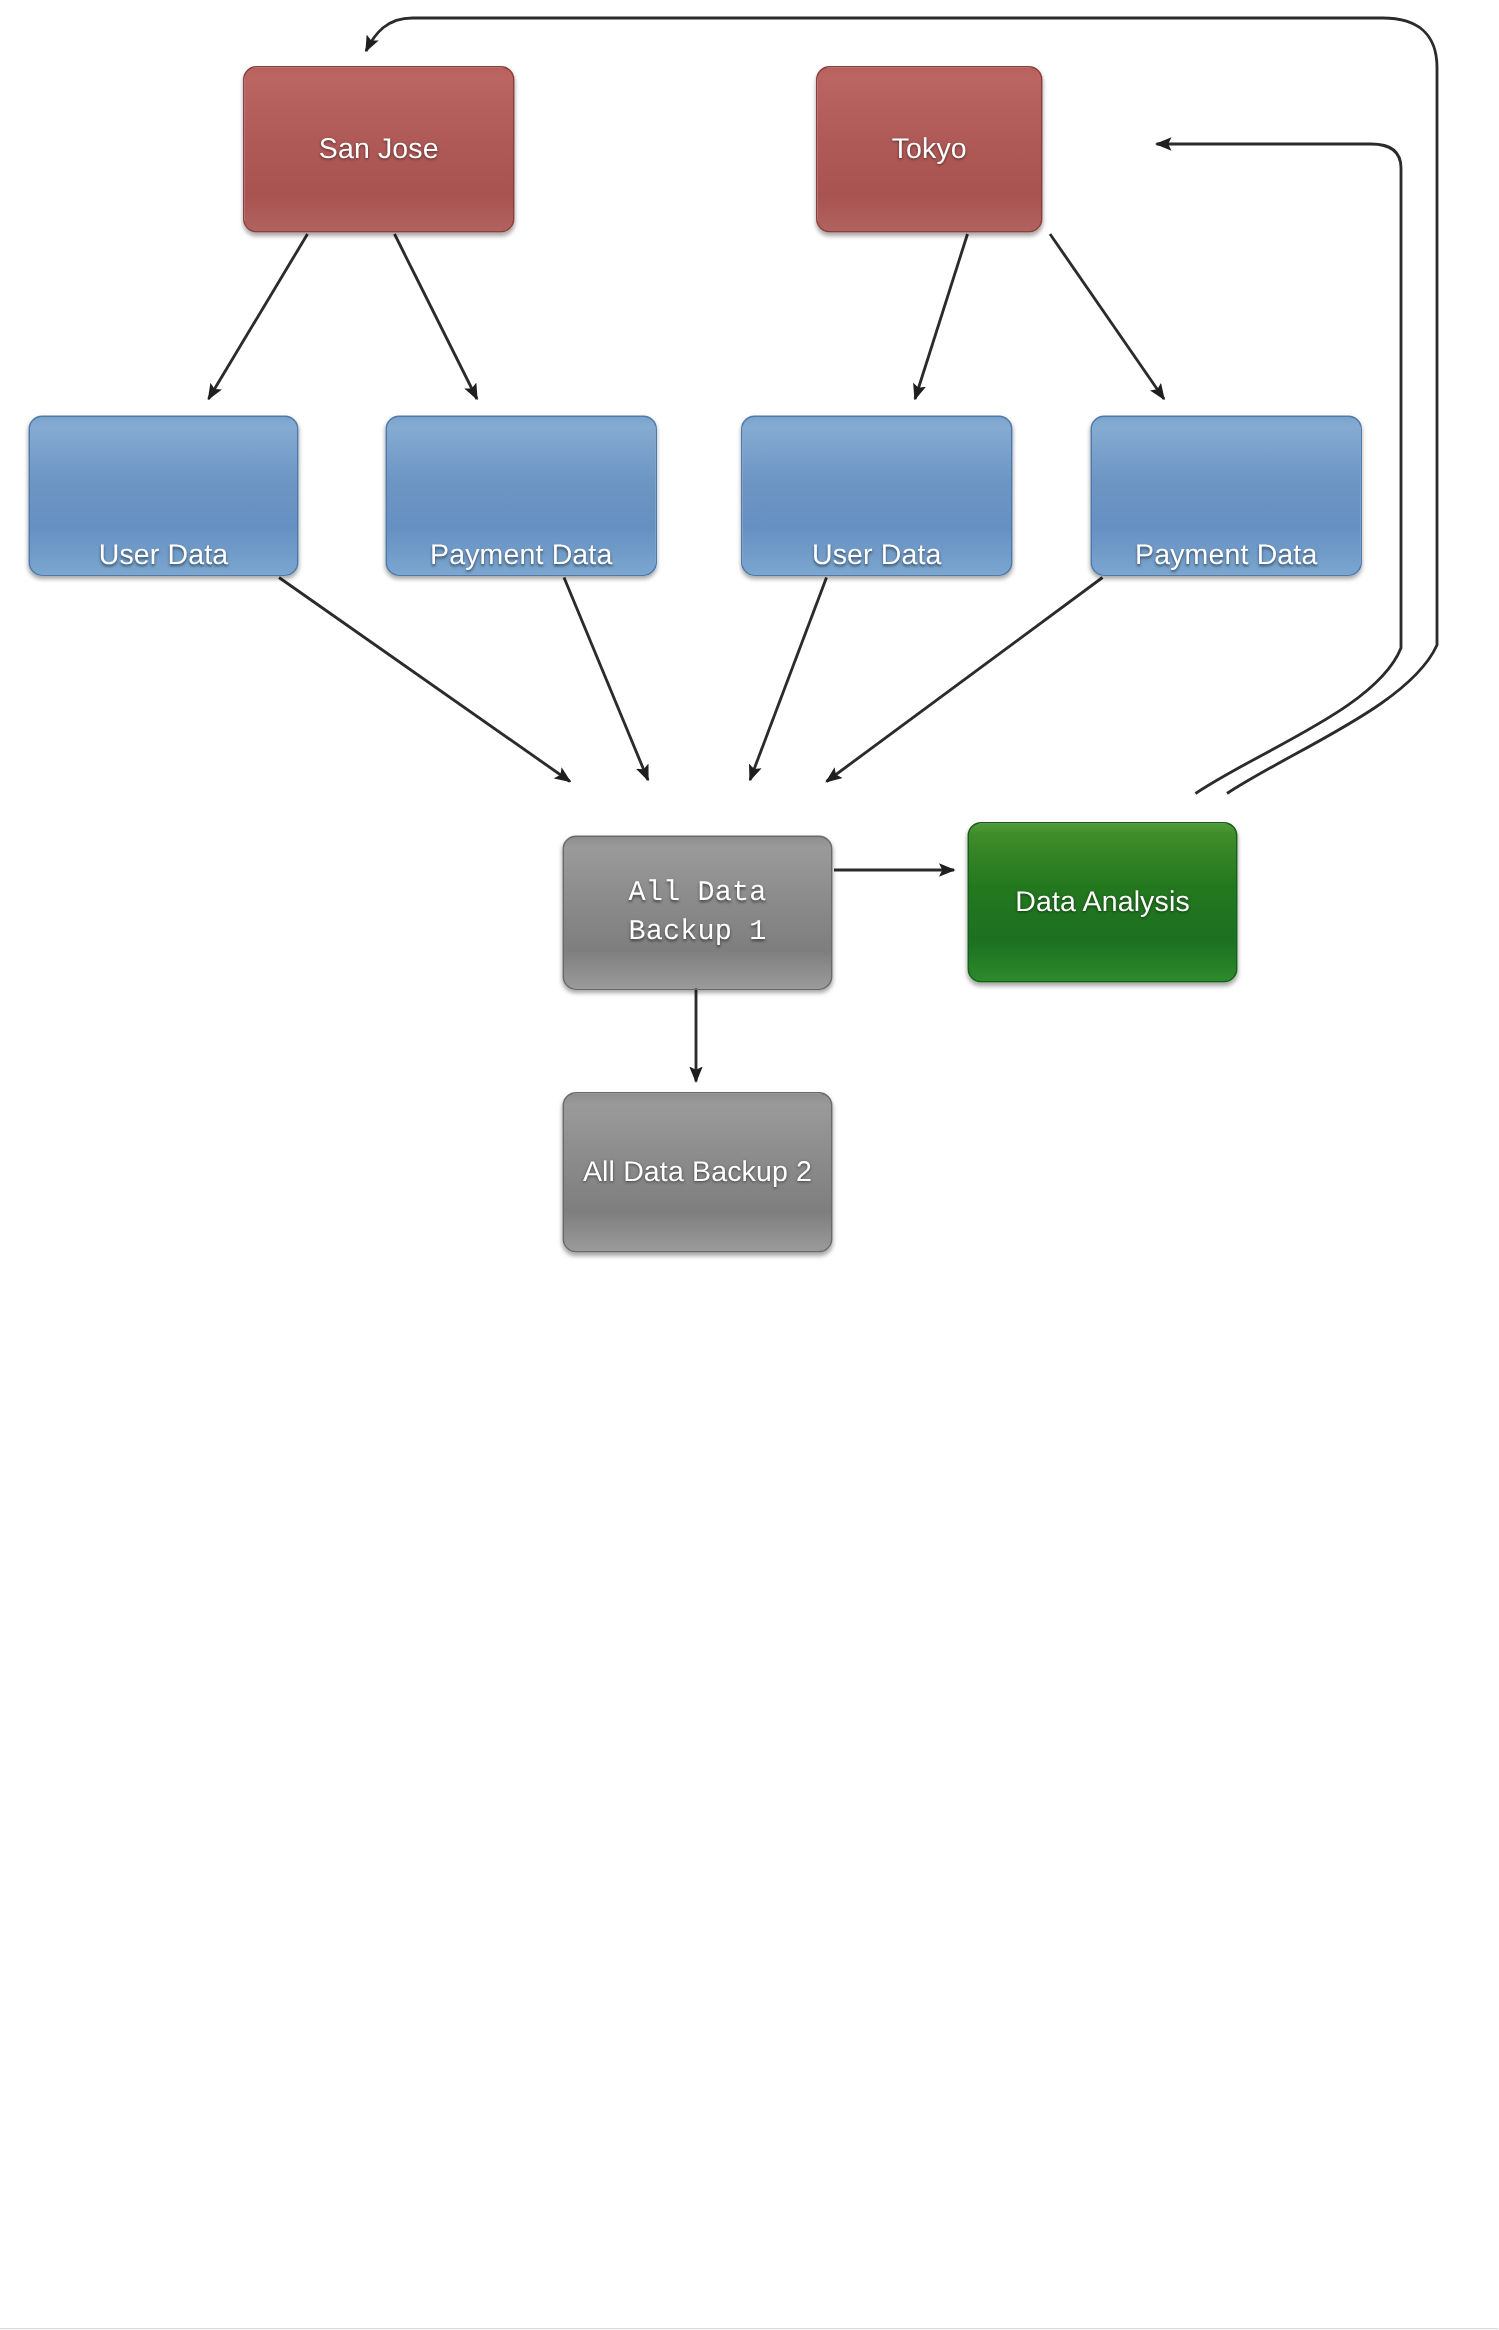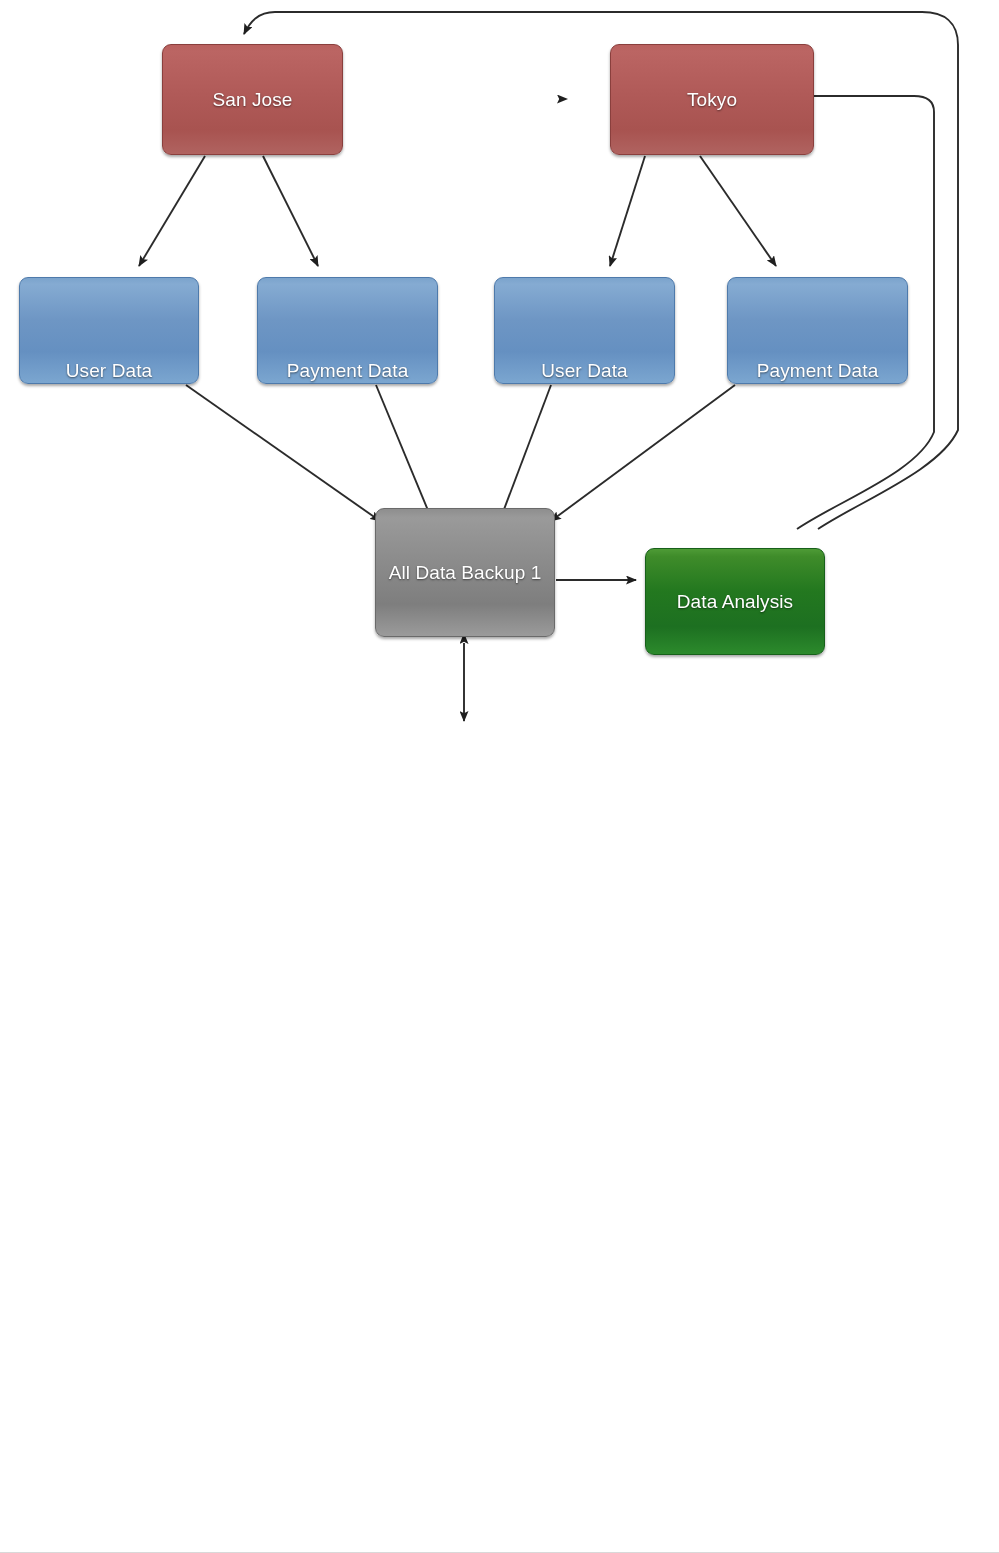--- a/index.html
+++ b/index.html
@@ -120,42 +120,45 @@
       <path d="M797,529 C840,500 918,472 934,432
                L934,112 C934,100 926,96 914,96
                L771,96" marker-end="url(#ah)"></path>
     </g>
   </svg>
 
   <div class="node skin-red" style="left:144px; top:44px; width:181px; height:111px;margin-left:18px;">
     <span class="label">San Jose</span>
   </div>
 
-  <div class="node skin-red" style="left:610px; top:44px; width:204px; height:111px;">
+  <div class="node skin-red" style="left:544px; top:44px; width:151px; height:111px;">
     <span class="label">Tokyo</span>
   </div>
 
   <div class="node skin-blue" style="left:19px; top:277px; width:180px; height:107px;">
     <span class="label">User Data</span>
   </div>
 
   <div class="node skin-blue" style="left:257px; top:277px; width:181px; height:107px;">
     <span class="label">Payment Data</span>
   </div>
 
   <div class="node skin-blue" style="left:494px; top:277px; width:181px; height:107px;">
     <span class="label">User Data</span>
   </div>
 
   <div class="node skin-blue" style="left:727px; top:277px; width:181px; height:107px;">
     <span class="label">Payment Data</span>
   </div>
 
-  <div class="node skin-gray" style="left:375px; top:508px; width:180px; height:129px;">
+  <div class="node skin-gray" style="left:375px; top:557px; width:180px; height:103px;font-family:Liberation Mono, monospace;">
     <span class="label">All Data Backup 1</span>
   </div>
 
+  <div class="node skin-gray" style="left:375px; top:728px; width:180px; height:107px;">
+    <span class="label">All Data Backup 2</span>
+  </div>
 
   <div class="node skin-green" style="left:645px; top:529px; width:180px; height:107px;">
     <span class="label">Data Analysis</span>
   </div>
 
 </div>
 
 </body></html>

